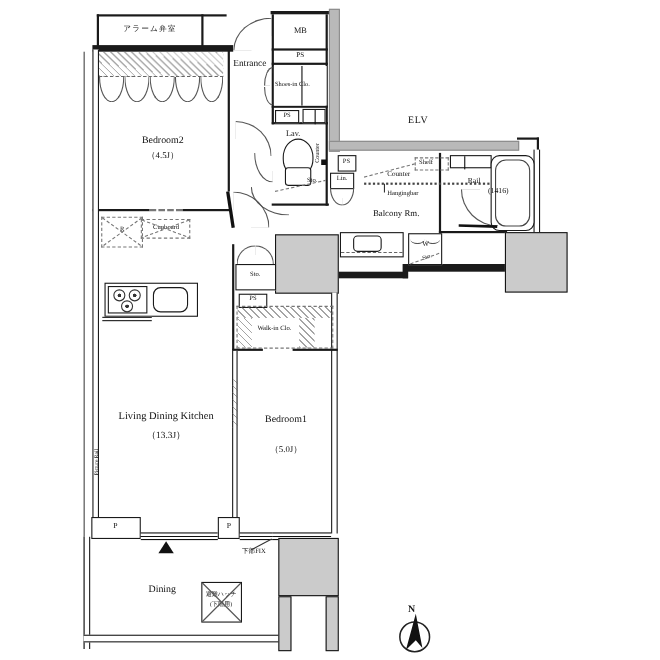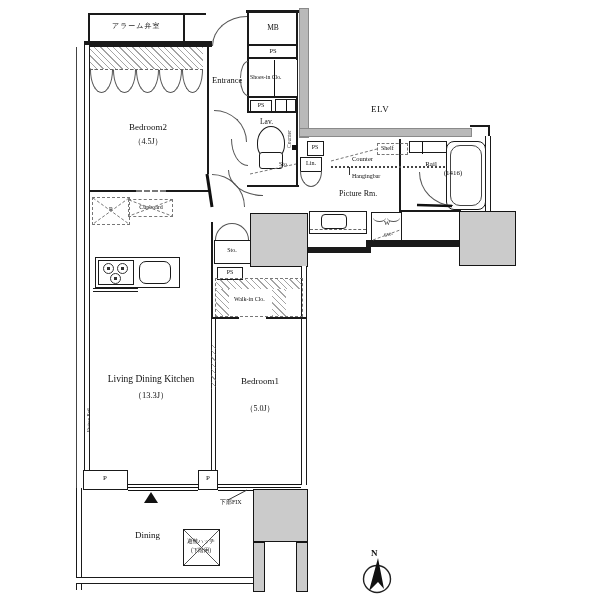--- a/index.html
+++ b/index.html
@@ -86,21 +86,21 @@
   </div>
   <div class="lbl" style="left:250px;top:74px;font-size:5.8px">Shoes-in Clo.</div>
   <div class="arc" style="left:240px;top:61px;width:8px;height:17px;border-left:1px solid #555;border-top:1px solid #555;border-top-left-radius:100% 100%"></div>
   <div class="arc" style="left:240px;top:79px;width:8px;height:17px;border-left:1px solid #555;border-bottom:1px solid #555;border-bottom-left-radius:100% 100%"></div>
   <div class="box" style="left:250px;top:100px;width:22px;height:12px"></div>
   <div class="lbl cx" style="left:261px;top:102px;font-size:6px">PS</div>
   <div class="box" style="left:275px;top:99px;width:21px;height:13px">
     <div class="abs" style="left:10px;top:0;width:1px;height:13px;background:#111"></div>
   </div>
 
-  <div class="lbl" style="left:212px;top:76px;font-size:8.5px">Entrance</div>
+  <div class="lbl" style="left:212px;top:53px;font-size:8.5px">Entrance</div>
   <div class="arc" style="left:212px;top:16px;width:35px;height:30px;border-left:1px solid #555;border-top:1px solid #555;border-top-left-radius:100% 100%"></div>
   <div class="arc" style="left:214px;top:110px;width:33px;height:32px;border-right:1px solid #555;border-top:1px solid #555;border-top-right-radius:100% 100%"></div>
   <div class="arc" style="left:228px;top:170px;width:35px;height:26px;border-left:1px solid #555;border-bottom:1px solid #555;border-bottom-left-radius:100% 100%"></div>
   <div class="arc" style="left:212px;top:174px;width:33px;height:33px;border-right:1px solid #555;border-top:1px solid #555;border-top-right-radius:100% 100%"></div>
 
   <div class="lbl" style="left:260px;top:118px;font-size:7.5px">Lav.</div>
   <div class="box" style="left:257px;top:126px;width:28px;height:34px;border-radius:50% 50% 45% 45%"></div>
   <div class="box" style="left:259px;top:152px;width:24px;height:17px;border-radius:3px"></div>
   <div class="lbl rot" style="left:286px;top:148px;font-size:5.5px">Counter</div>
   <div class="abs" style="left:292px;top:145px;width:5px;height:5px;background:#111"></div>
@@ -115,21 +115,21 @@
   <div class="lbl cx" style="left:311px;top:160px;font-size:6px">Lin.</div>
   <div class="arc" style="left:300px;top:171px;width:11px;height:16px;border-left:1px solid #555;border-bottom:1px solid #555;border-bottom-left-radius:100% 100%"></div>
   <div class="arc" style="left:311px;top:171px;width:11px;height:16px;border-right:1px solid #555;border-bottom:1px solid #555;border-bottom-right-radius:100% 100%"></div>
 
   <div class="dash" style="left:377px;top:143px;width:31px;height:12px"></div>
   <div class="lbl" style="left:381px;top:145px;font-size:6px">Shelf</div>
   <div class="lbl" style="left:352px;top:155px;font-size:6.5px">Counter</div>
   <div class="abs" style="left:331px;top:166px;width:118px;height:0;border-top:2px dotted #444"></div>
   <div class="abs" style="left:349px;top:167px;width:1px;height:8px;background:#333"></div>
   <div class="lbl" style="left:352px;top:173px;font-size:6px">Hangingbar</div>
-  <div class="lbl" style="left:339px;top:189px;font-size:8px">Picture Rm.</div>
+  <div class="lbl" style="left:339px;top:189px;font-size:8px">Balcony Rm.</div>
 
   <div class="box" style="left:309px;top:211px;width:58px;height:23px"></div>
   <div class="box" style="left:321px;top:214px;width:26px;height:15px;border-radius:4px"></div>
   <div class="abs" style="left:310px;top:229px;width:56px;height:0;border-top:1px dashed #666"></div>
 
   <div class="box" style="left:371px;top:212px;width:31px;height:29px"></div>
   <div class="arc" style="left:373px;top:213px;width:13px;height:9px;border-bottom:1px solid #555;border-radius:0 0 50% 50%"></div>
   <div class="arc" style="left:387px;top:213px;width:13px;height:9px;border-bottom:1px solid #555;border-radius:0 0 50% 50%"></div>
   <div class="lbl cx" style="left:387px;top:219px;font-size:6.5px">W</div>
   <div class="lbl" style="left:384px;top:231px;font-size:5.5px;transform:rotate(-18deg)">Sto.</div>

